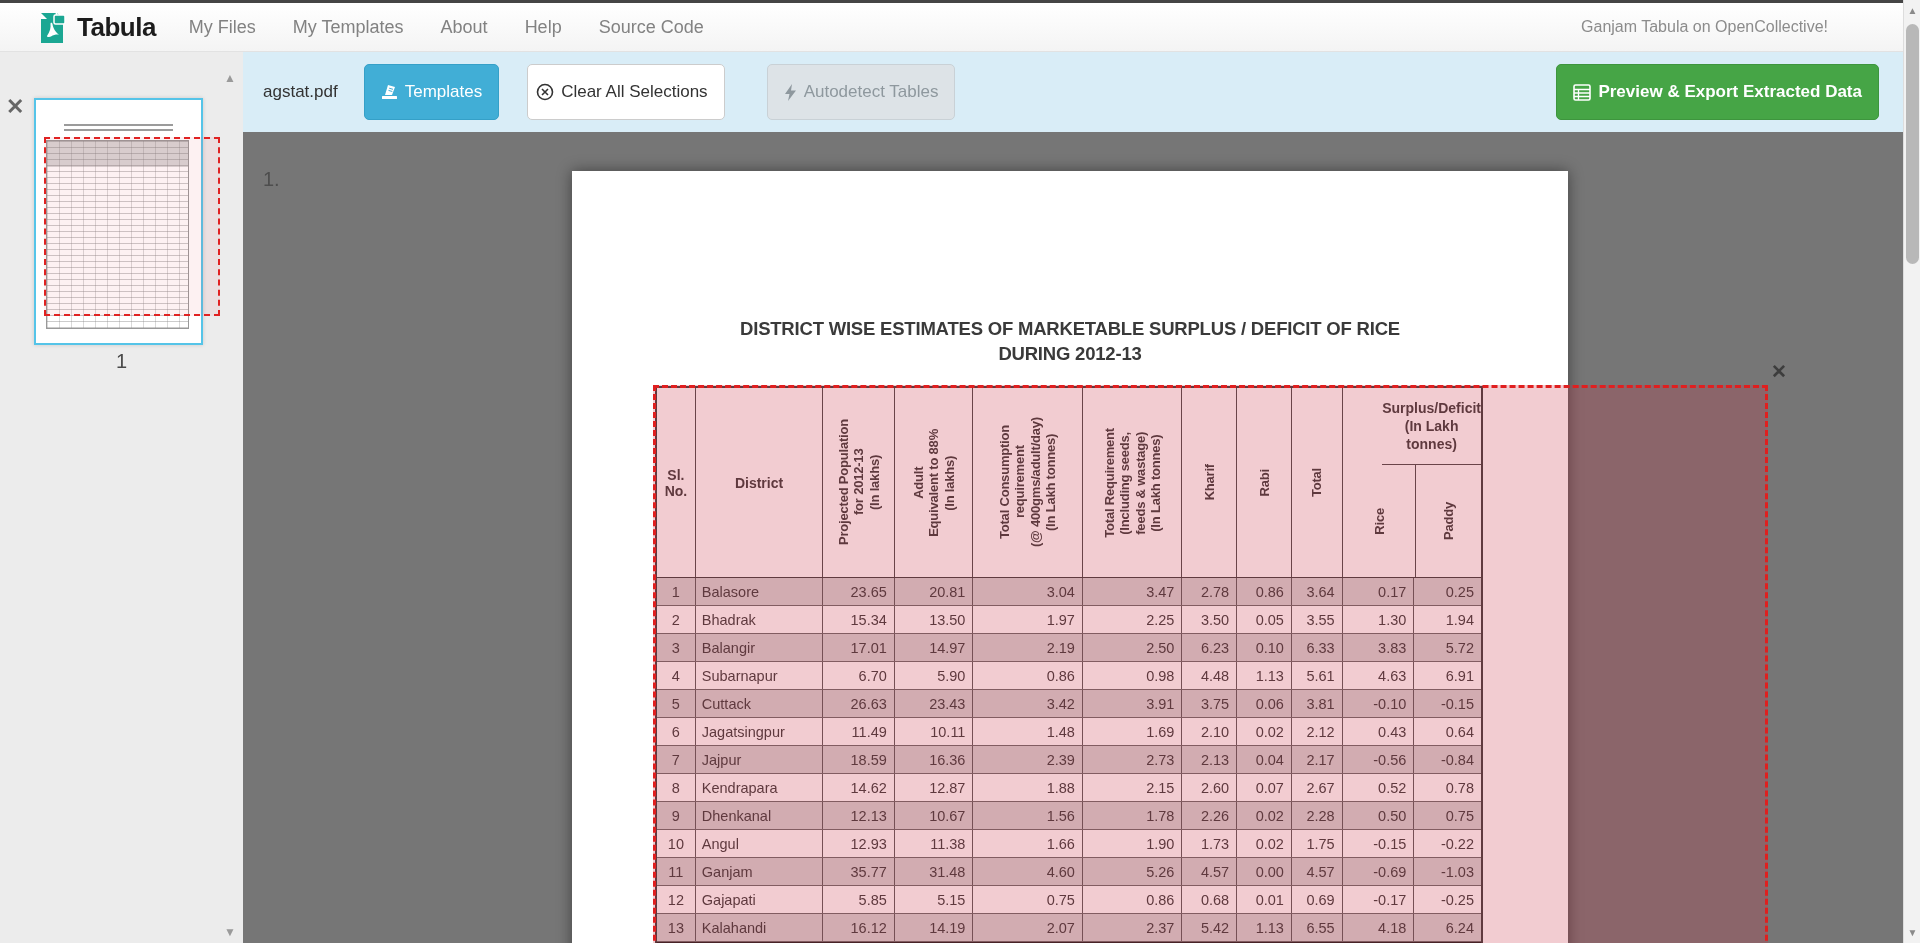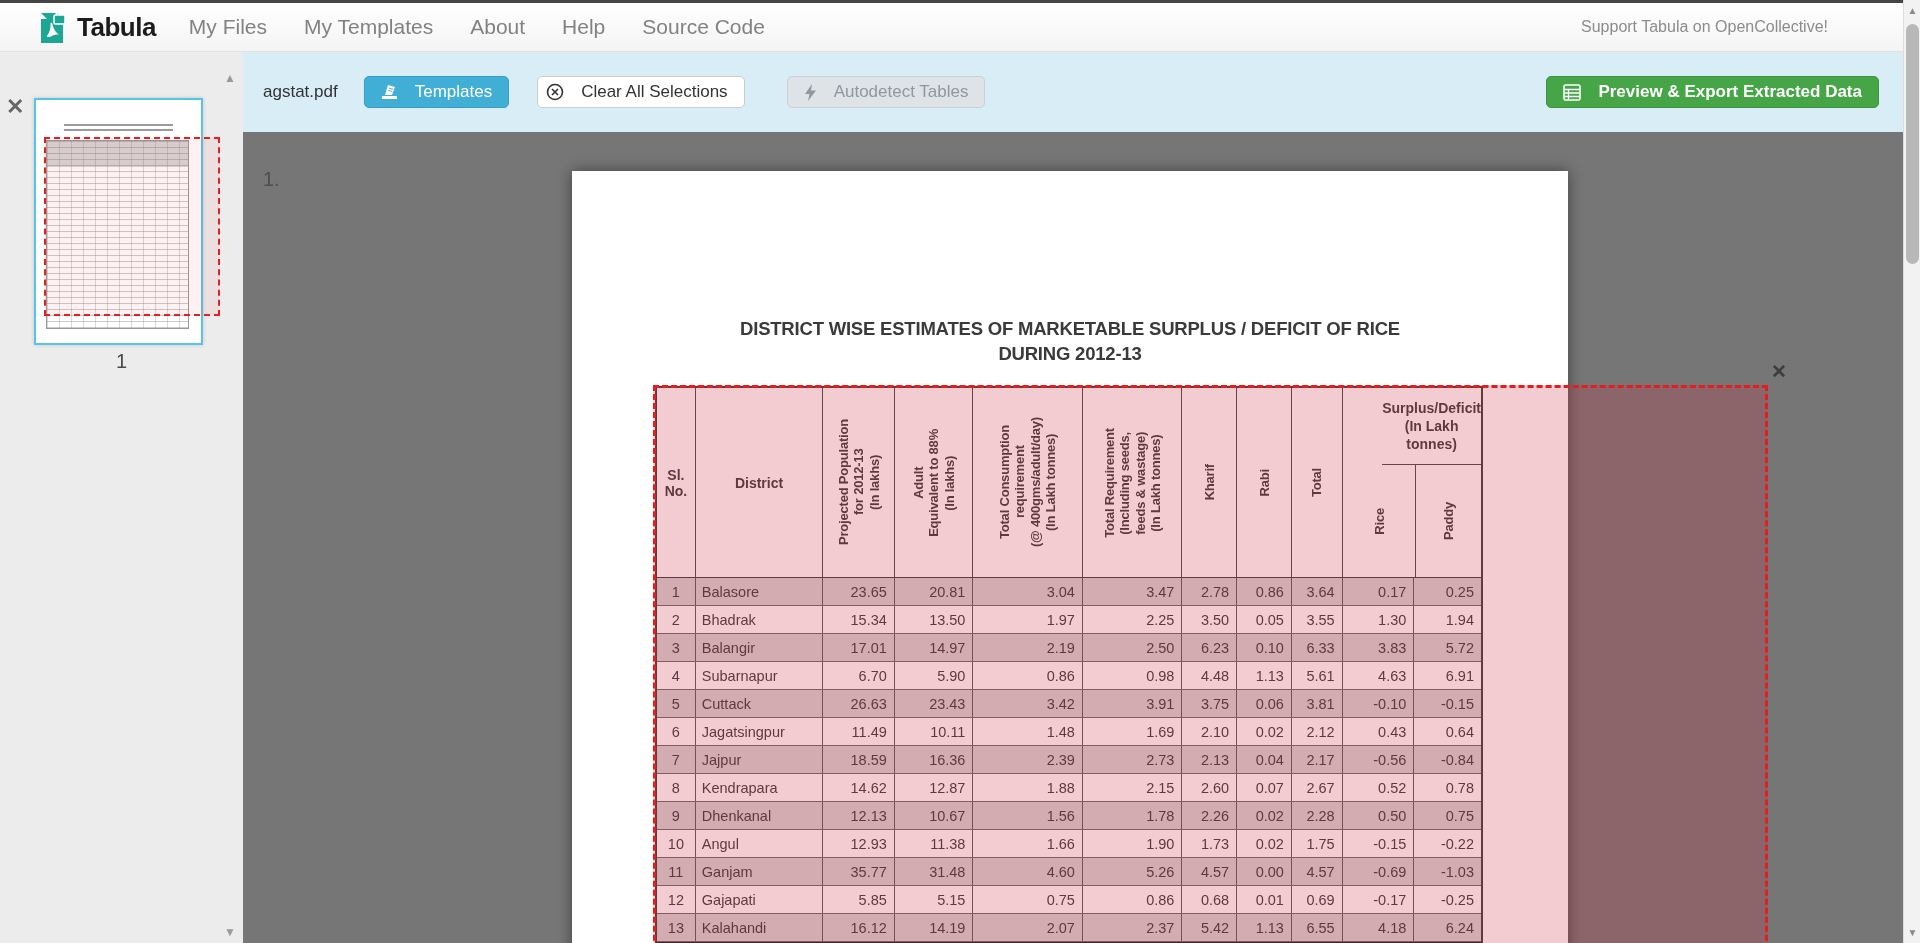--- a/index.html
+++ b/index.html
@@ -9,21 +9,21 @@
   
   .topstrip{position:absolute;left:0;top:0;width:1920px;height:3px;background:#454545;}
 
   
   .navbar{position:absolute;left:0;top:3px;width:1920px;height:49px;
     background:linear-gradient(#ffffff,#f4f4f4);border-bottom:1px solid #e2e2e2;
     display:flex;align-items:center;}
   .brand{display:flex;align-items:center;margin-left:37px;gap:10px;}
   .brand-title{font-size:26px;font-weight:bold;color:#1c1c1c;letter-spacing:-0.5px;}
   .navlinks{display:flex;align-items:center;gap:37px;margin-left:33px;}
-  .navlink{font-size:21px;color:#828282;cursor:pointer;text-decoration:none;}
+  .navlink{font-size:18px;color:#828282;cursor:pointer;text-decoration:none;}
   .nav-right{margin-left:auto;margin-right:92px;}
   .support-link{font-size:16px;color:#8c8c8c;cursor:pointer;}
 
   
   .sidebar{position:absolute;left:0;top:52px;width:243px;height:891px;background:#ececec;}
   .thumb-close{position:absolute;left:6px;top:44px;font-size:22px;font-weight:bold;color:#666;cursor:pointer;line-height:1;}
   .thumbnail{position:absolute;left:34px;top:46px;width:169px;height:247px;background:#fff;
     border:2px solid #55c4e8;box-shadow:0 0 4px rgba(0,0,0,.15);}
   .mini-title{position:absolute;left:28px;top:24px;right:28px;height:7px;
     background:repeating-linear-gradient(to bottom,#9b9b9b 0 2px,transparent 2px 5px);}
@@ -37,21 +37,21 @@
   .thumb-pagenum{position:absolute;left:0;top:298px;width:243px;text-align:center;
     font-size:20px;color:#4a4a4a;}
   .side-arrow{position:absolute;left:224px;font-size:12px;color:#9a9a9a;cursor:pointer;line-height:1;}
   .side-arrow.up{top:20px;}
   .side-arrow.down{top:874px;}
 
   
   .toolbar{position:absolute;left:243px;top:52px;width:1660px;height:80px;background:#d9edf7;
     display:flex;align-items:center;padding:0 24px 0 20px;}
   .filename{font-size:17px;color:#333;margin-right:26px;text-align:center;}
-  .btn{display:inline-flex;align-items:center;gap:17px;height:32px;padding:0 16px;
+  .btn{display:inline-flex;align-items:center;gap:7px;height:56px;padding:0 16px;
     border-radius:5px;font-size:17px;cursor:pointer;border:1px solid transparent;white-space:nowrap;}
   .btn-templates{background:#41aed6;border-color:#35a0c8;color:#fff;margin-right:28px;}
   .btn-clear{background:#fff;border-color:#ccc;color:#333;margin-right:42px;padding-left:8px;}
   .btn-autodetect{background:#dde3e7;border-color:#c9d1d6;color:#8e989e;cursor:default;}
   .btn-export{background:#46a546;border-color:#3e953e;color:#fff;font-weight:bold;margin-left:auto;}
   .icon{display:inline-flex;align-items:center;justify-content:center;}
 
   
   .viewer{position:absolute;left:243px;top:132px;width:1660px;height:811px;
     background:#767676;overflow:hidden;}
@@ -124,21 +124,21 @@
       <span class="brand-title">Tabula</span>
     </div>
     <div class="navlinks">
       <a class="navlink">My Files</a>
       <a class="navlink">My Templates</a>
       <a class="navlink">About</a>
       <a class="navlink">Help</a>
       <a class="navlink">Source Code</a>
     </div>
     <div class="nav-right">
-      <span class="support-link">Support Tabula on OpenCollective!</span>
+      <span class="support-link">Ganjam Tabula on OpenCollective!</span>
     </div>
   </div>
 
   <div class="sidebar">
     <span class="thumb-close">✕</span>
     <div class="thumbnail">
       <div class="mini-title"></div>
       <div class="mini-table"></div>
     </div>
     <div class="mini-selection"></div>

